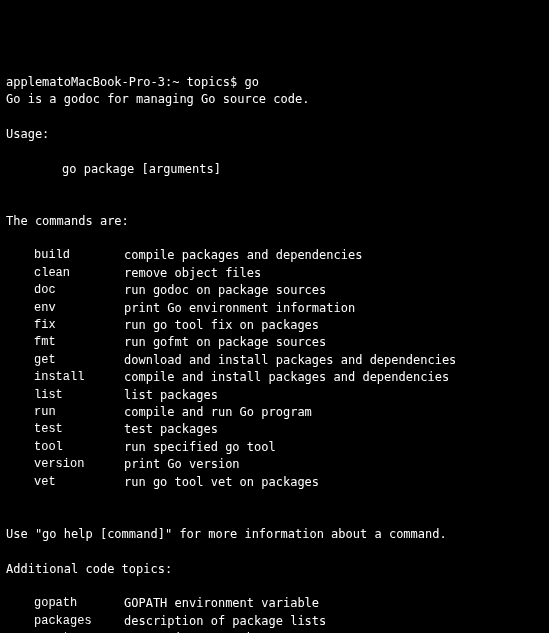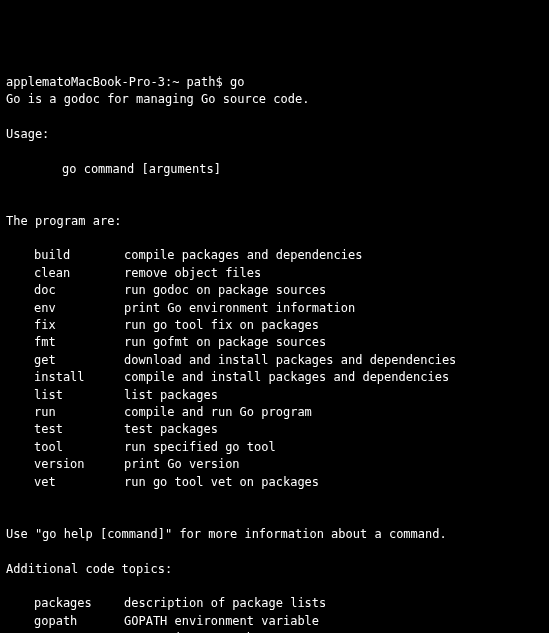--- a/index.html
+++ b/index.html
@@ -18,48 +18,49 @@
       height: 633px;
       overflow: hidden;
       white-space: pre;
     }
     .row {
       display: flex;
     }
     .cmd-col {
       width: 90px;
       display: inline-block;
+      font-family: Liberation Mono, monospace;
     }
     .indent1 {
       padding-left: 28px;
     }
     .indent2 {
       padding-left: 56px;
     }
   </style>
 </head>
 <body>
 
 
 
-<div><span>applematoMacBook-Pro-3:~ path$ </span><span>go</span>
+<div><span>applematoMacBook-Pro-3:~ topics$ </span><span>go</span>
 <span>Go is a godoc for managing Go source code.</span>
 
 <span>Usage:</span>
 
-<div class="indent2"><span>go command [arguments]</span></div>
+<div class="indent2"><span>go package [arguments]</span></div>
 
-<span>The program are:</span>
+<span>The commands are:</span>
 
 <div id="commands-list"><div class="row indent1"><span class="cmd-col">build</span><span>compile packages and dependencies</span></div><div class="row indent1"><span class="cmd-col">clean</span><span>remove object files</span></div><div class="row indent1"><span class="cmd-col">doc</span><span>run godoc on package sources</span></div><div class="row indent1"><span class="cmd-col">env</span><span>print Go environment information</span></div><div class="row indent1"><span class="cmd-col">fix</span><span>run go tool fix on packages</span></div><div class="row indent1"><span class="cmd-col">fmt</span><span>run gofmt on package sources</span></div><div class="row indent1"><span class="cmd-col">get</span><span>download and install packages and dependencies</span></div><div class="row indent1"><span class="cmd-col">install</span><span>compile and install packages and dependencies</span></div><div class="row indent1"><span class="cmd-col">list</span><span>list packages</span></div><div class="row indent1"><span class="cmd-col">run</span><span>compile and run Go program</span></div><div class="row indent1"><span class="cmd-col">test</span><span>test packages</span></div><div class="row indent1"><span class="cmd-col">tool</span><span>run specified go tool</span></div><div class="row indent1"><span class="cmd-col">version</span><span>print Go version</span></div><div class="row indent1"><span class="cmd-col">vet</span><span>run go tool vet on packages</span></div></div>
 
 <span>Use "go help [command]" for more information about a command.</span>
 
 <span>Additional code topics:</span>
 
-<div id="topics-list"><div class="row indent1"><span class="cmd-col">packages</span><span>description of package lists</span></div><div class="row indent1"><span class="cmd-col">gopath</span><span>GOPATH environment variable</span></div><div class="row indent1"><span class="cmd-col">remote</span><span>remote import path syntax</span></div></div>
+<div id="topics-list"><div class="row indent1"><span class="cmd-col">gopath</span><span>GOPATH environment variable</span></div><div class="row indent1"><span class="cmd-col">packages</span><span>description of package lists</span></div><div class="row indent1"><span class="cmd-col">remote</span><span>remote import path syntax</span></div></div>
 
 
 
 </div>
 
 
 
 
 </body></html>

